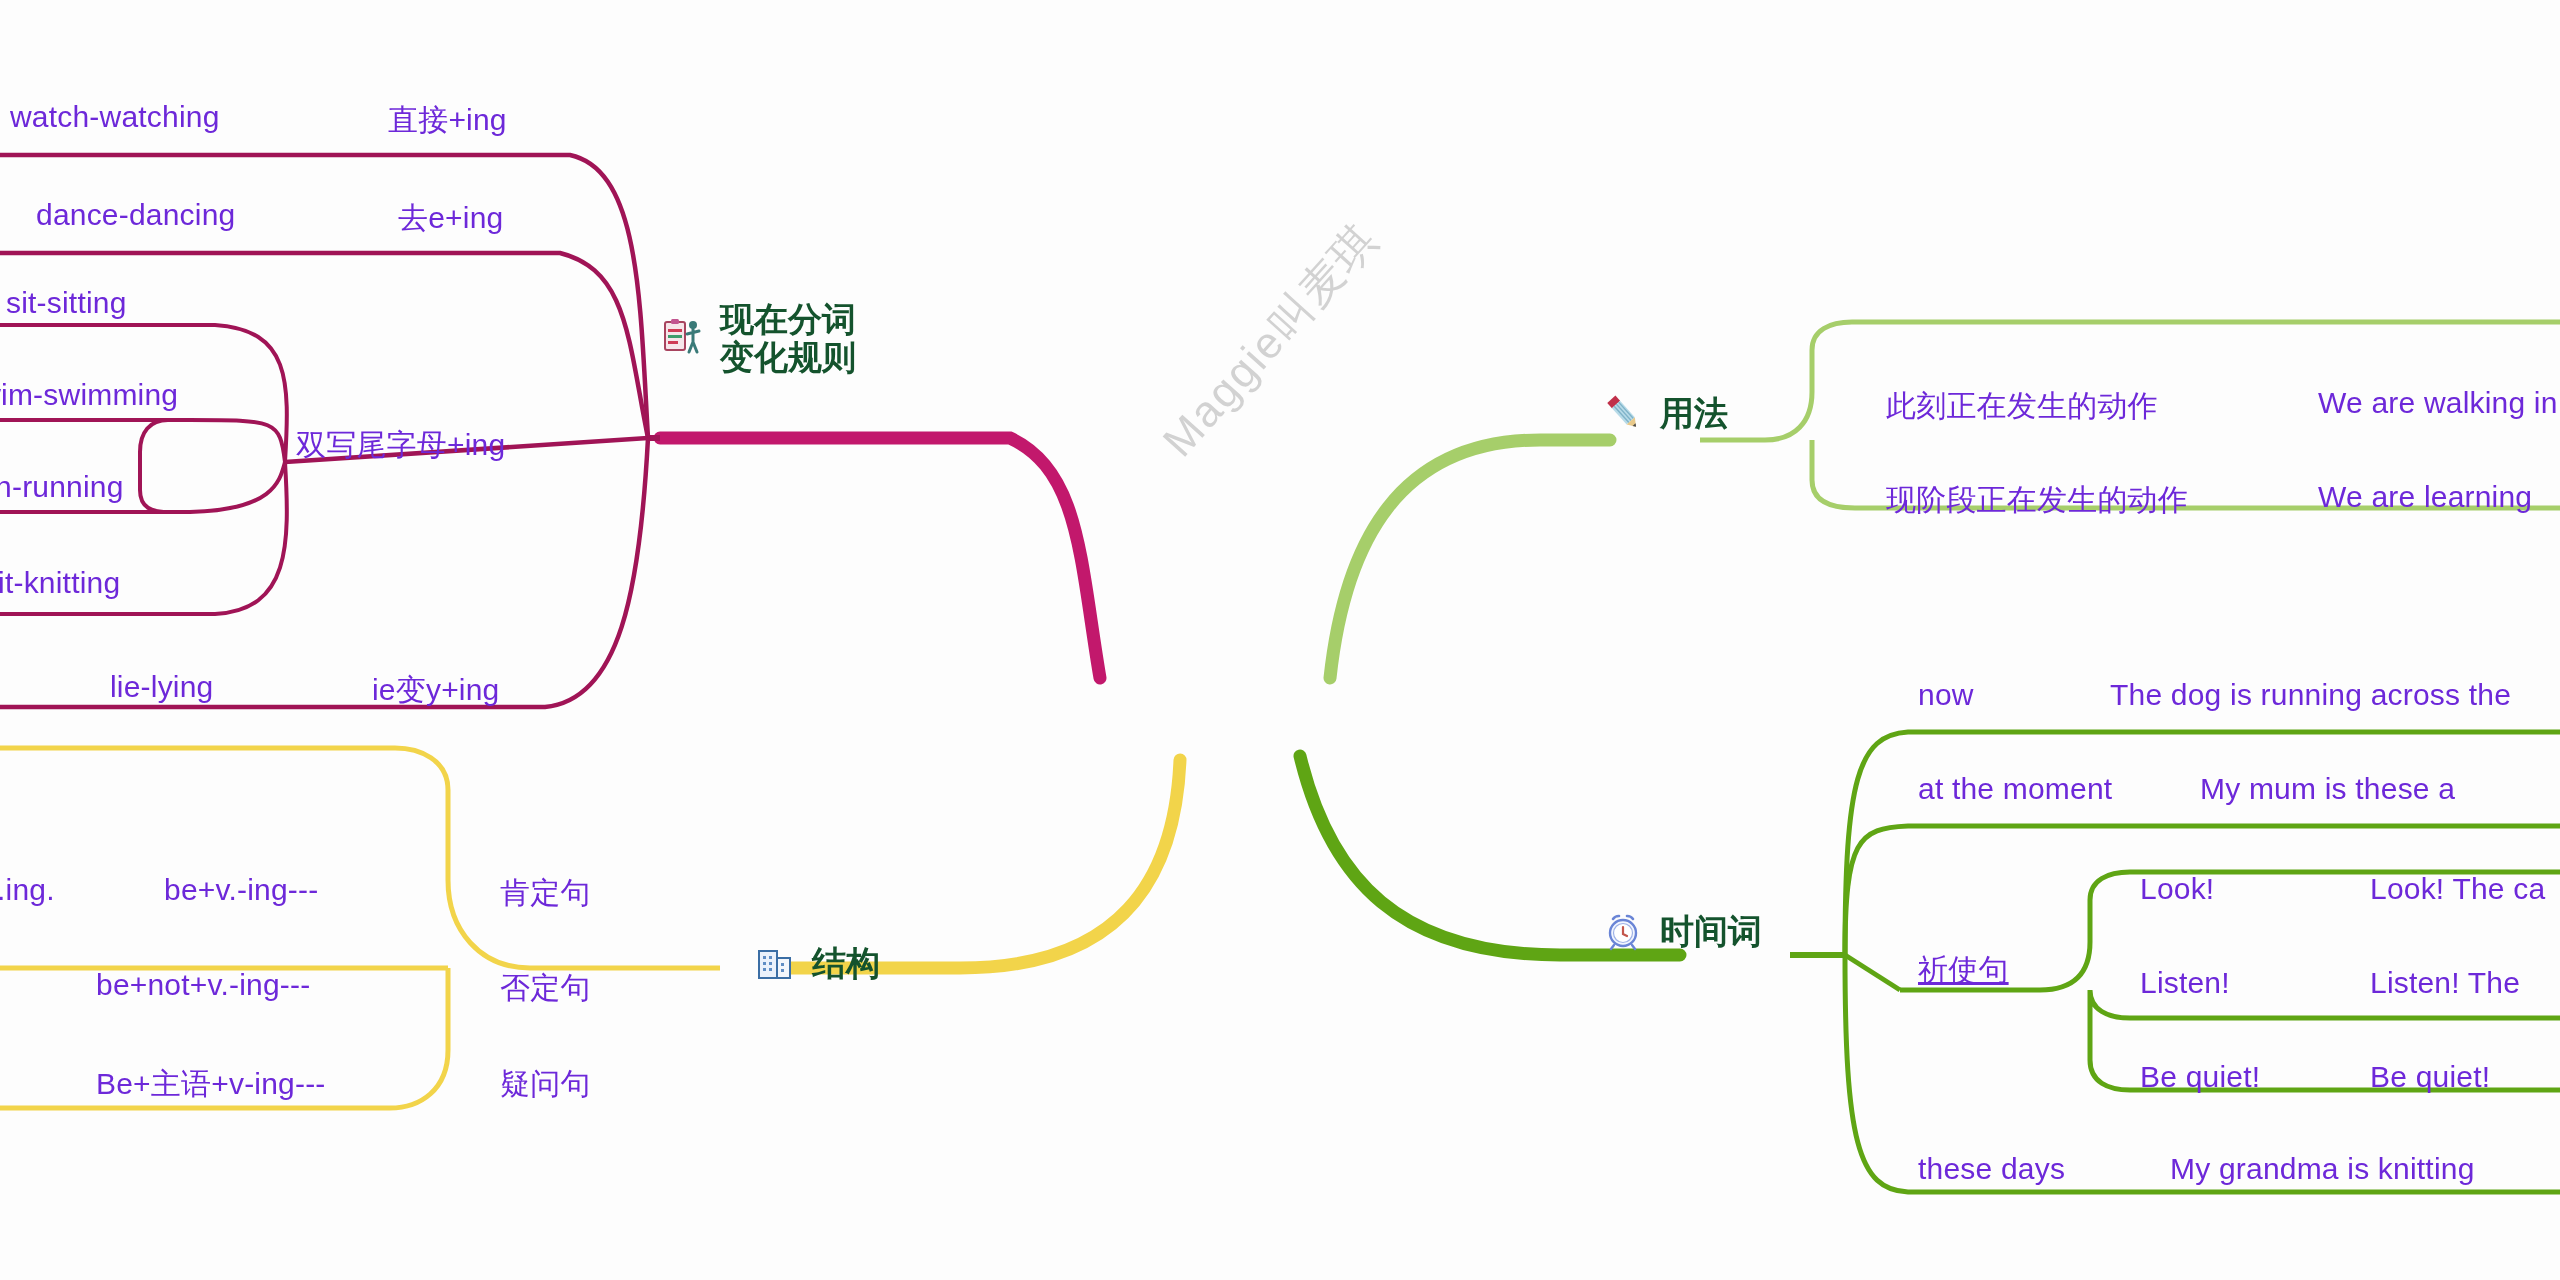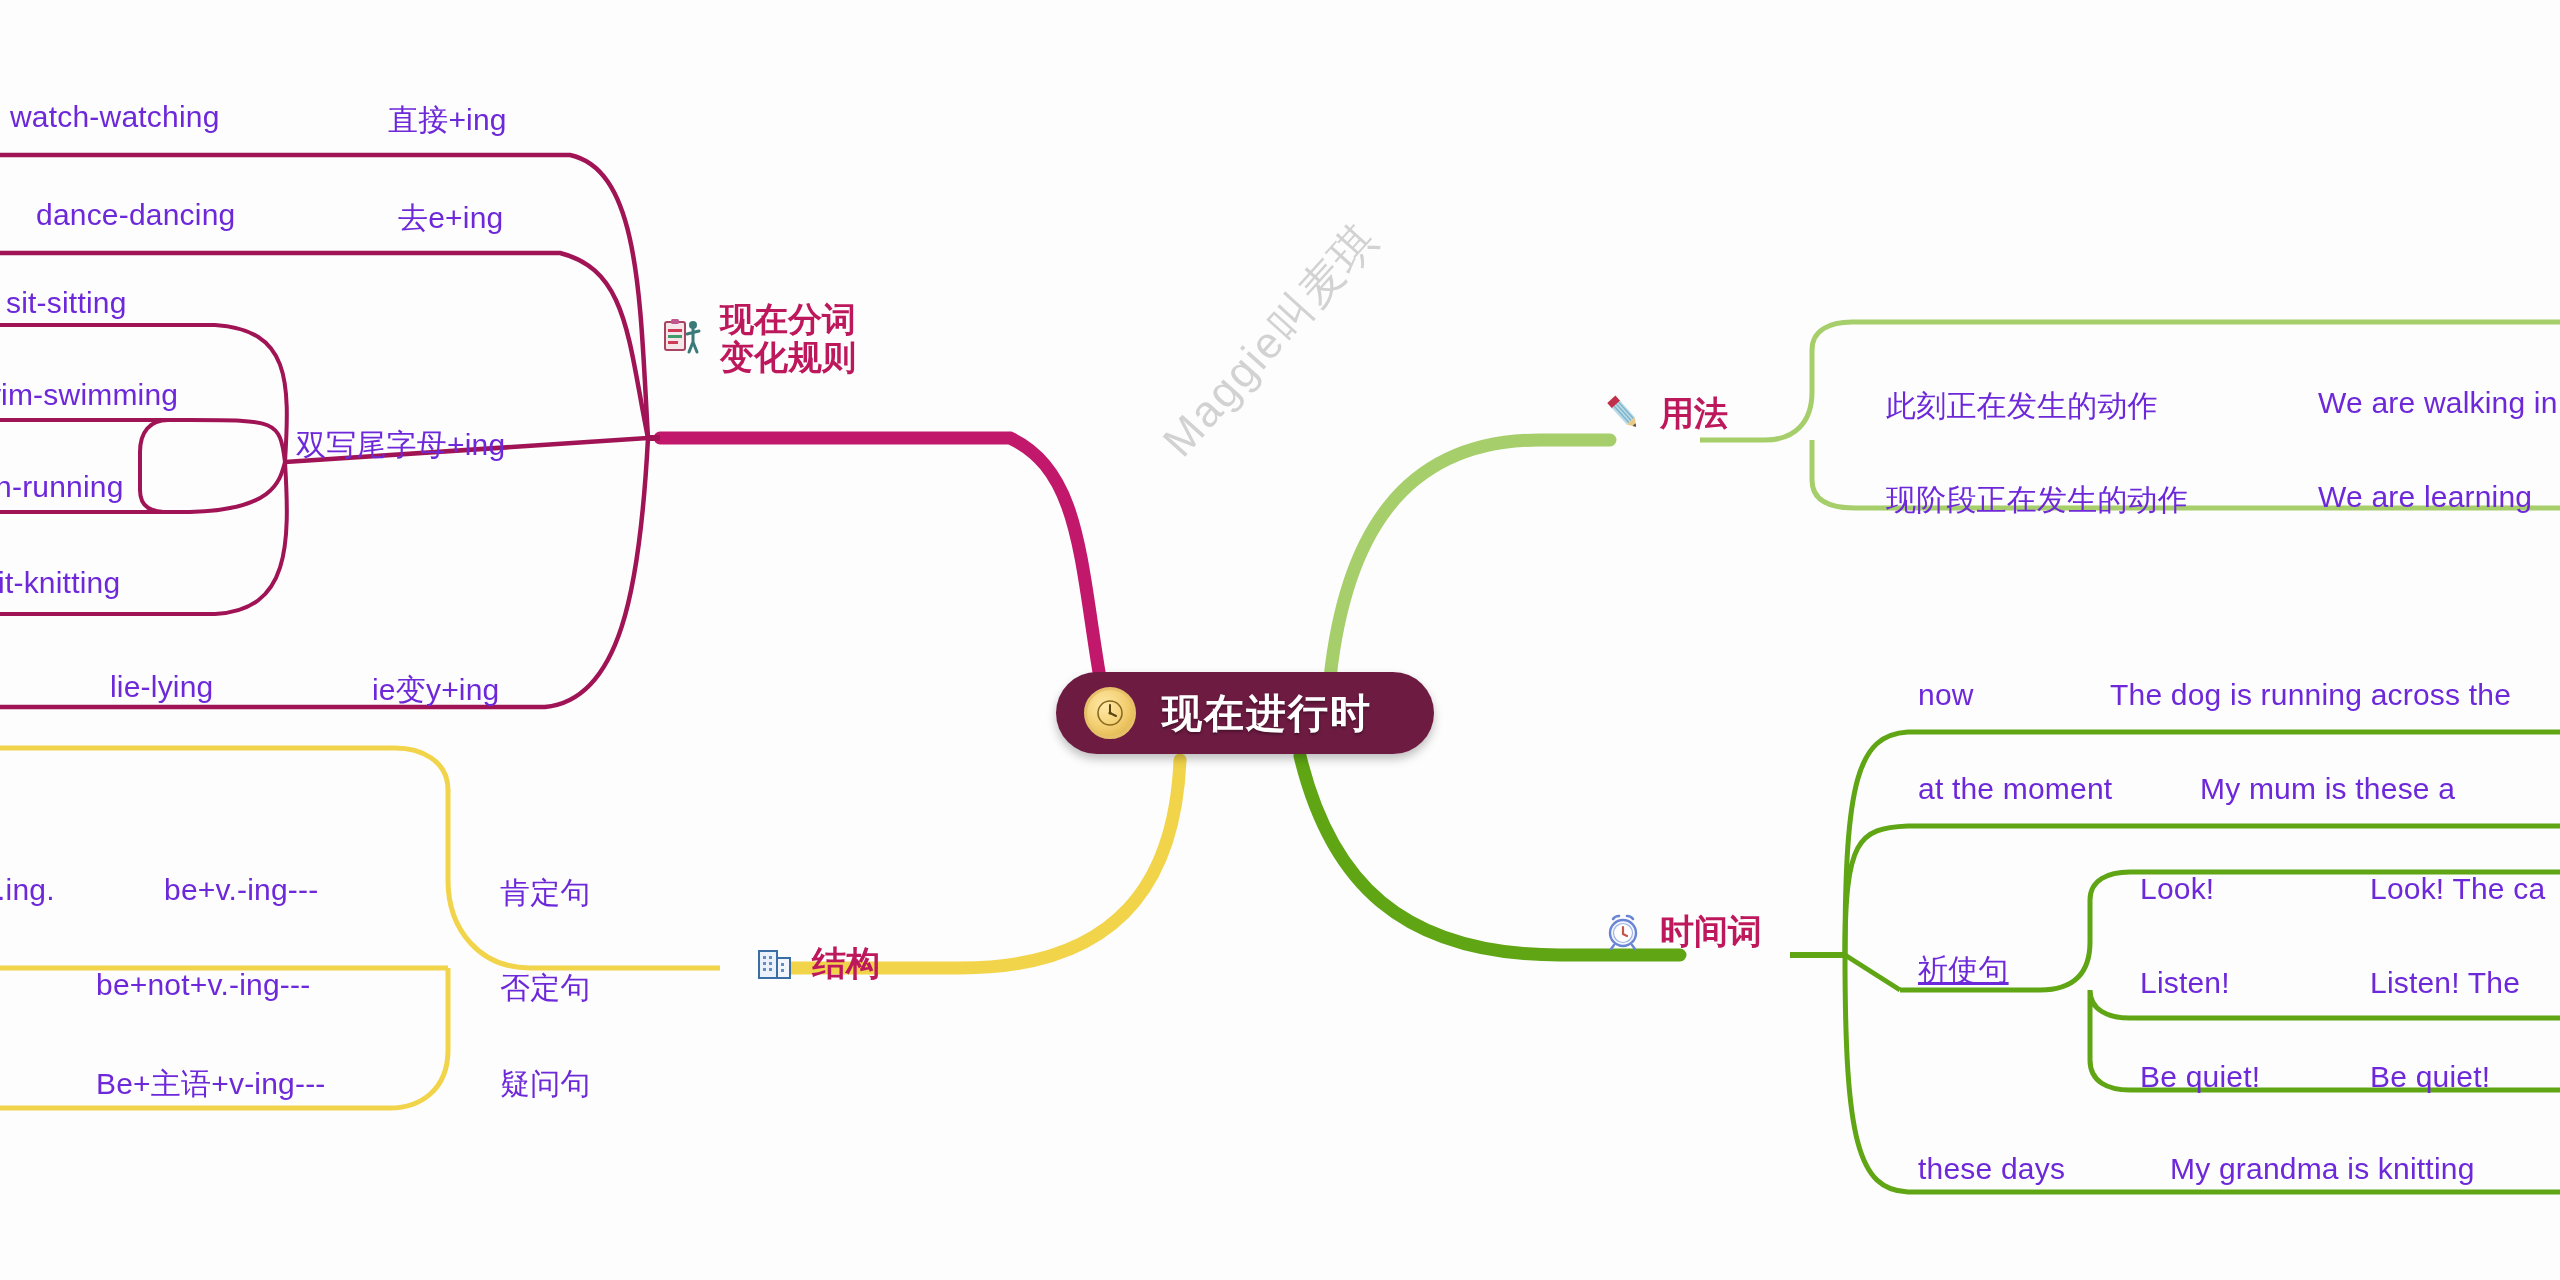--- a/index.html
+++ b/index.html
@@ -69,21 +69,21 @@
     background: transparent;
   }
   .branch-head .bh-icon {
     width: 46px; height: 46px;
     flex: none;
     display: flex; align-items: center; justify-content: center;
   }
   .branch-head .bh-text {
     font-size: 34px;
     font-weight: 600;
-    color: #be185d;
+    color: #14532d;
     white-space: pre-line;
     line-height: 1.13;
   }
 
   
   .leaf {
     position: absolute;
     font-size: 30px;
     color: #6d28d9;
     white-space: nowrap;
@@ -158,31 +158,20 @@
     <path d="M 1845 955 C 1845 1140 1858 1190 1908 1192 L 2560 1192" fill="none" stroke="#5FA514" stroke-width="5"></path>
 
     <path d="M 2040 990 C 2075 990 2090 972 2090 942 L 2090 900 C 2090 880 2108 872 2130 872 L 2560 872
              M 2090 990 C 2090 1010 2108 1018 2130 1018 L 2560 1018
              M 2090 990 L 2090 1060 C 2090 1082 2108 1090 2130 1090 L 2560 1090" fill="none" stroke="#5FA514" stroke-width="5"></path>
     <path d="M 1900 990 L 2040 990" fill="none" stroke="#5FA514" stroke-width="5"></path>
   </svg>
 
   <div class="watermark">Maggie叫麦琪</div>
 
-  <div class="root-node">
-    <span class="root-icon">
-      <svg width="30" height="30" viewBox="0 0 30 30">
-        <circle cx="15" cy="15" r="12" fill="none" stroke="#8a6a1e" stroke-width="1.6"></circle>
-        <line x1="15" y1="15" x2="15" y2="7" stroke="#5c4412" stroke-width="2" stroke-linecap="round"></line>
-        <line x1="15" y1="15" x2="21" y2="18" stroke="#5c4412" stroke-width="2" stroke-linecap="round"></line>
-        <circle cx="15" cy="15" r="1.6" fill="#5c4412"></circle>
-      </svg>
-    </span>
-    <span class="root-label">现在进行时</span>
-  </div>
 
   <div class="branch-head" style="left:660px; top:300px;">
     <span class="bh-icon">
       <svg width="44" height="44" viewBox="0 0 44 44">
         <rect x="4" y="6" width="20" height="28" rx="2" fill="#f6e6ea" stroke="#a8445f" stroke-width="2"></rect>
         <rect x="10" y="3" width="8" height="5" rx="1.5" fill="#c2548f"></rect>
         <rect x="7" y="13" width="14" height="3" fill="#cf3b55"></rect>
         <rect x="7" y="19" width="14" height="3" fill="#3f9c6b"></rect>
         <rect x="7" y="25" width="10" height="3" fill="#cf3b55"></rect>
         <circle cx="32" cy="9" r="4" fill="#3a7a78"></circle>

